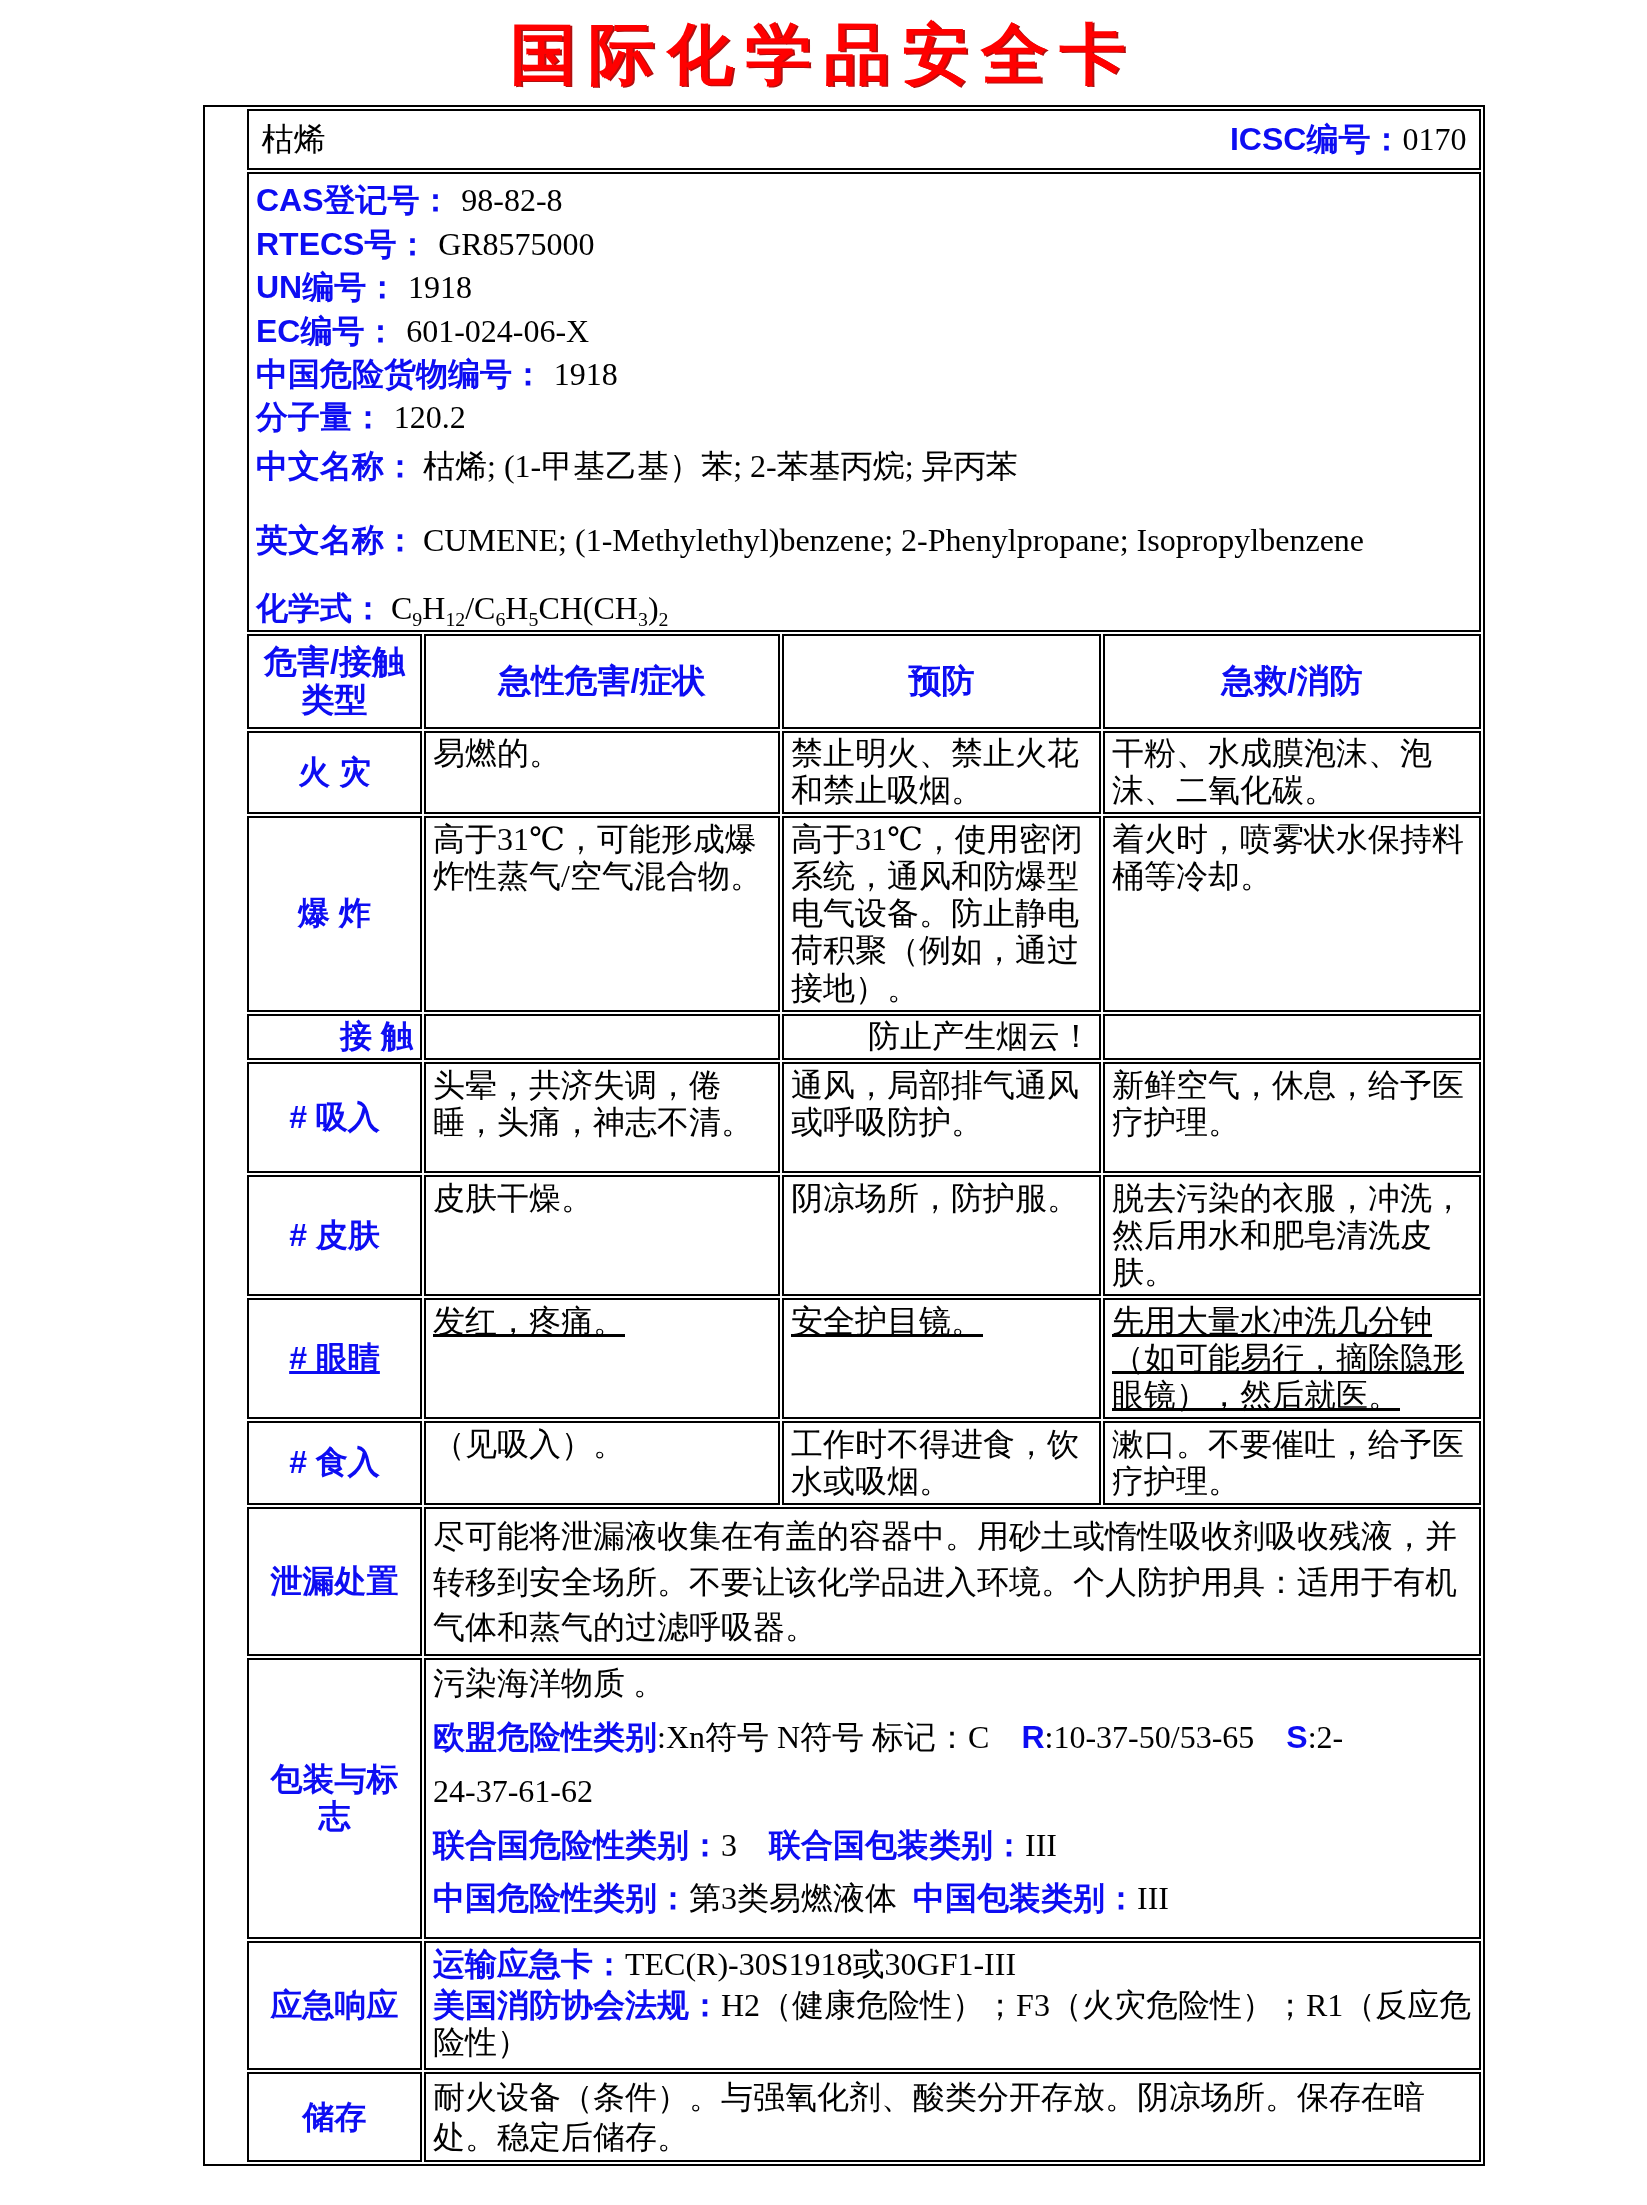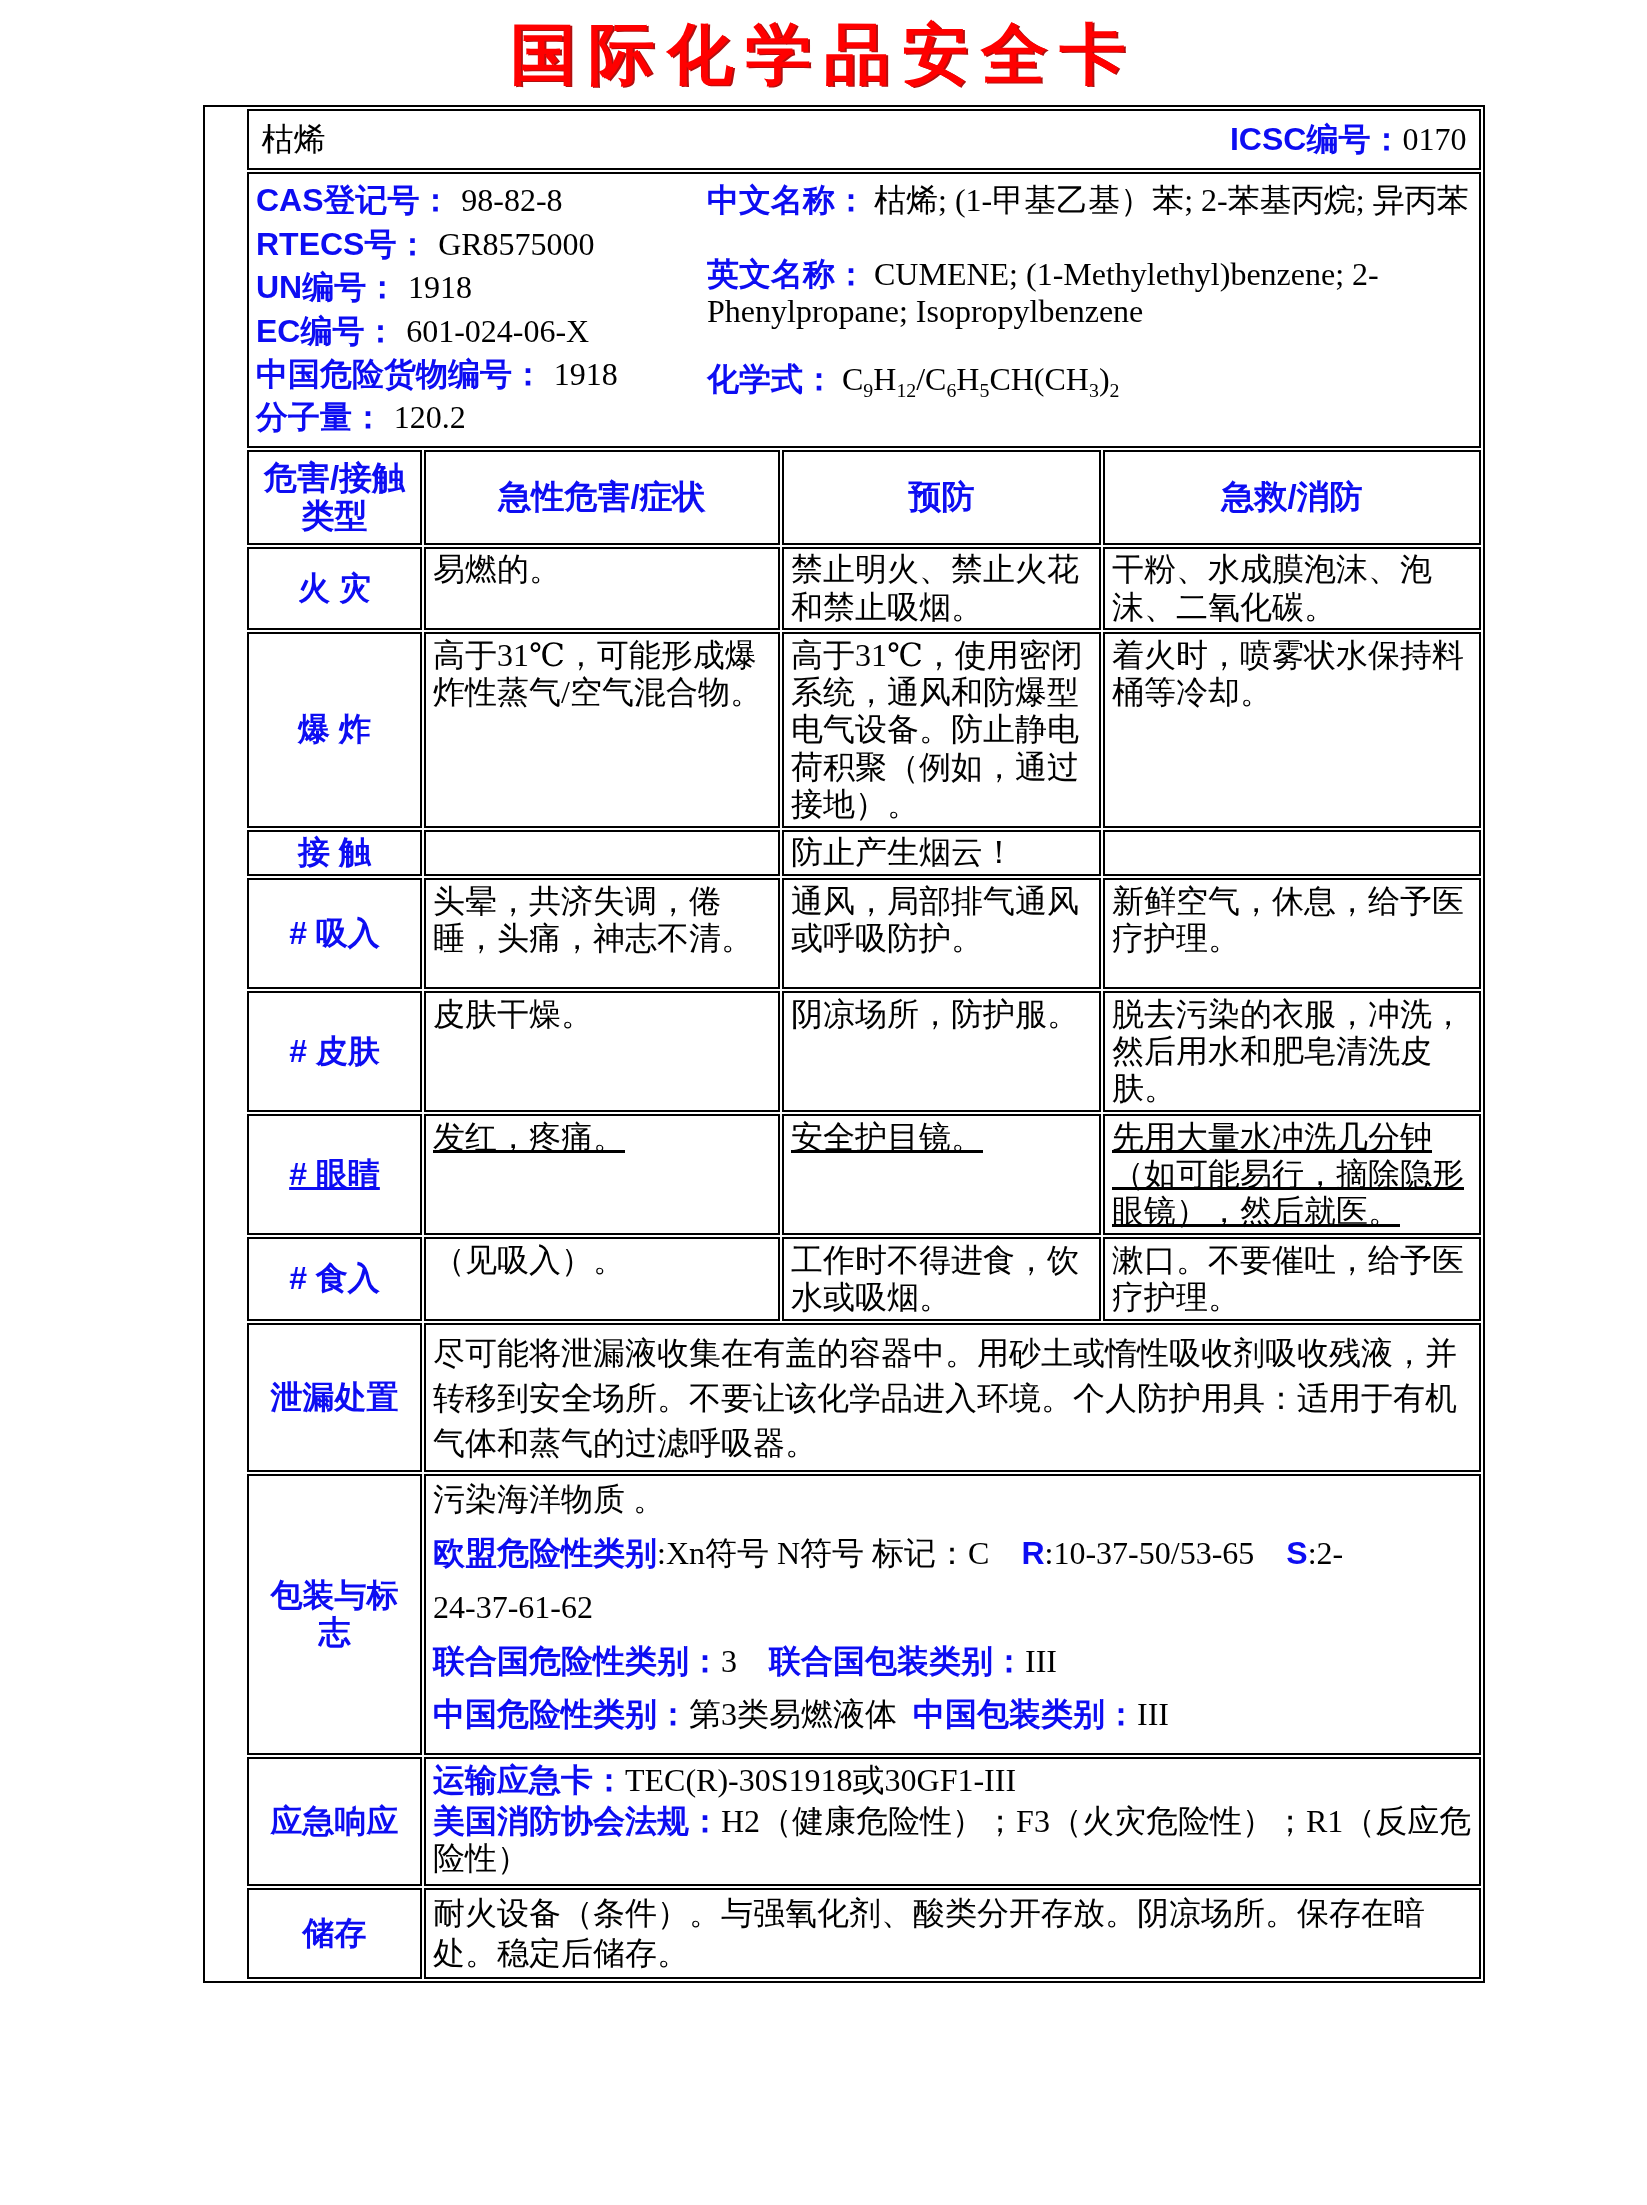--- a/index.html
+++ b/index.html
@@ -30,21 +30,21 @@
   col.c1{width:175px;} col.c2{width:356px;} col.c3{width:319px;} col.c4{width:378px;}
   .bl{
     color:#0d0df2;font-family:"Liberation Sans","DejaVu Sans",sans-serif;
     font-weight:bold;
   }
   
   tr.row-name td{height:61px;vertical-align:middle;}
   .name-row{display:flex;justify-content:space-between;align-items:center;padding:0 5.6px;}
   
   tr.row-ids td{height:257px;}
-  .ids-flex{display:flex;width:100%;}
+  .ids-flex{display:flex;width:100%;flex-direction:column;}
   .ids-left{flex:none;width:451px;padding-top:5.6px;}
   .id-line{margin-bottom:6.3px;white-space:nowrap;}
   .id-line .val{margin-left:9.7px;}
   .ids-right{flex:1;padding-top:5.6px;}
   .para{margin:0;}
   .para.en{margin-top:36px;}
   .para.formula{margin-top:31px;}
   .para .bl{margin-right:7px;}
   sub{font-size:0.62em;line-height:0;}
   
@@ -55,21 +55,21 @@
   }
   .pre{white-space:pre-line;}
   
   td.tl{
     text-align:center;vertical-align:middle;
     color:#0d0df2;font-family:"Liberation Sans","DejaVu Sans",sans-serif;
     font-weight:bold;font-size:32px;
   }
   tr.fire  td{height:68px;}
   tr.expl  td{height:191px;}
-  tr.cont  td{height:36px;}
+  tr.cont  td{height:36px;text-align:right;}
   tr.inha  td{height:111px;}
   tr.skin  td{height:104px;}
   tr.eyes  td{height:120px;text-decoration:underline;}
   tr.inge  td{height:83px;}
   
   tr.spill td{height:122px;}
   tr.pack  td{height:260px;}
   tr.emer  td{height:104px;}
   tr.stor  td{height:77px;}
   .spill-text{line-height:1.42;padding-top:2.8px;}

